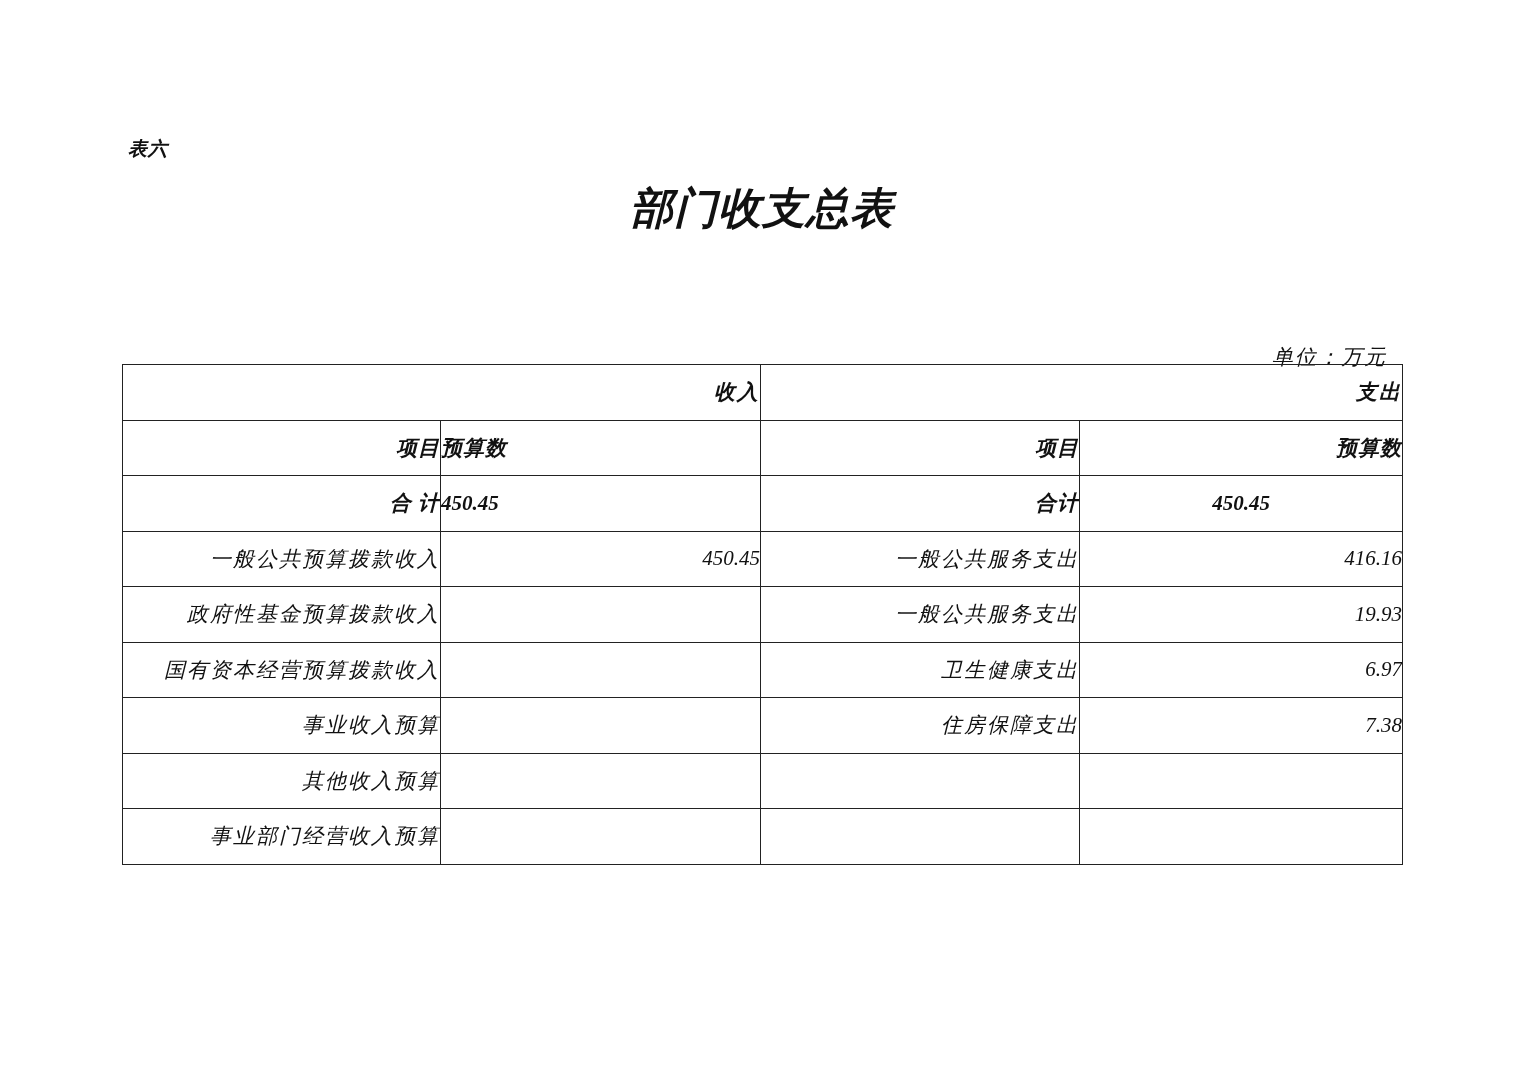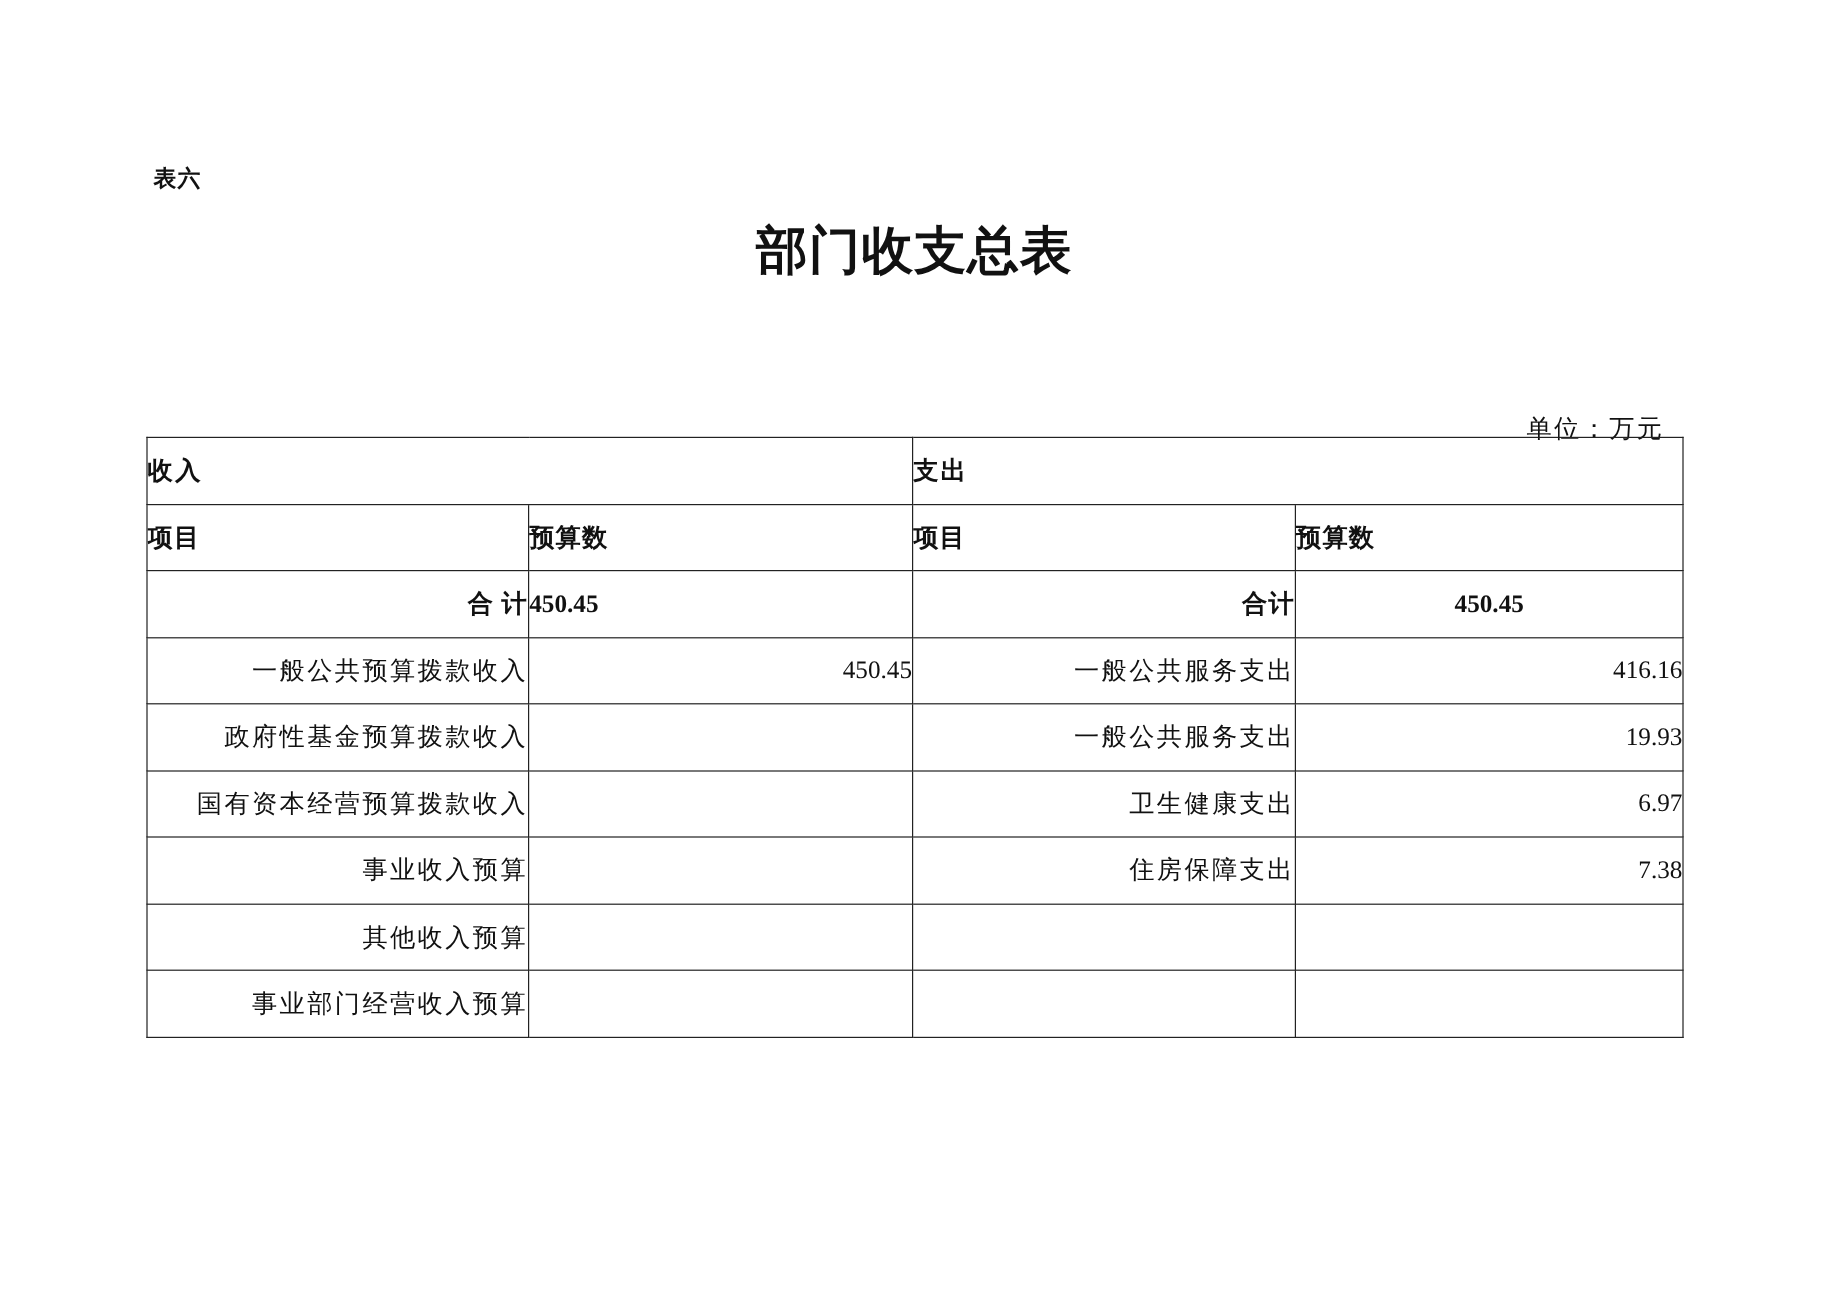--- a/index.html
+++ b/index.html
@@ -1,15 +1,15 @@
 <!DOCTYPE html>
 <html><head>
 <meta charset="utf-8">
 <style>
-  * { box-sizing: border-box; }
+  * { box-sizing: border-box; font-style: italic; }
   html, body { margin: 0; padding: 0; }
   body {
     width: 1520px;
     height: 1074px;
     background: #ffffff;
     font-family: "Liberation Serif", "DejaVu Serif", serif;
     color: #111111;
   }
   .page {
     position: relative;
@@ -59,26 +59,26 @@
   table.budget-table td {
     border: 1.5px solid #222222;
     height: 55.5px;
     padding: 0;
     font-size: 21px;
     vertical-align: middle;
     overflow: hidden;
     white-space: pre;
   }
   td.sec-header {
-    text-align: left;
+    text-align: right;
     font-weight: bold;
     letter-spacing: 2px;
   }
   td.col-header-center {
-    text-align: left;
+    text-align: right;
     font-weight: bold;
     letter-spacing: 1px;
   }
   td.col-header-left {
     text-align: left;
     padding-left: 12px;
     font-weight: bold;
     letter-spacing: 1px;
   }
   td.total-label {

